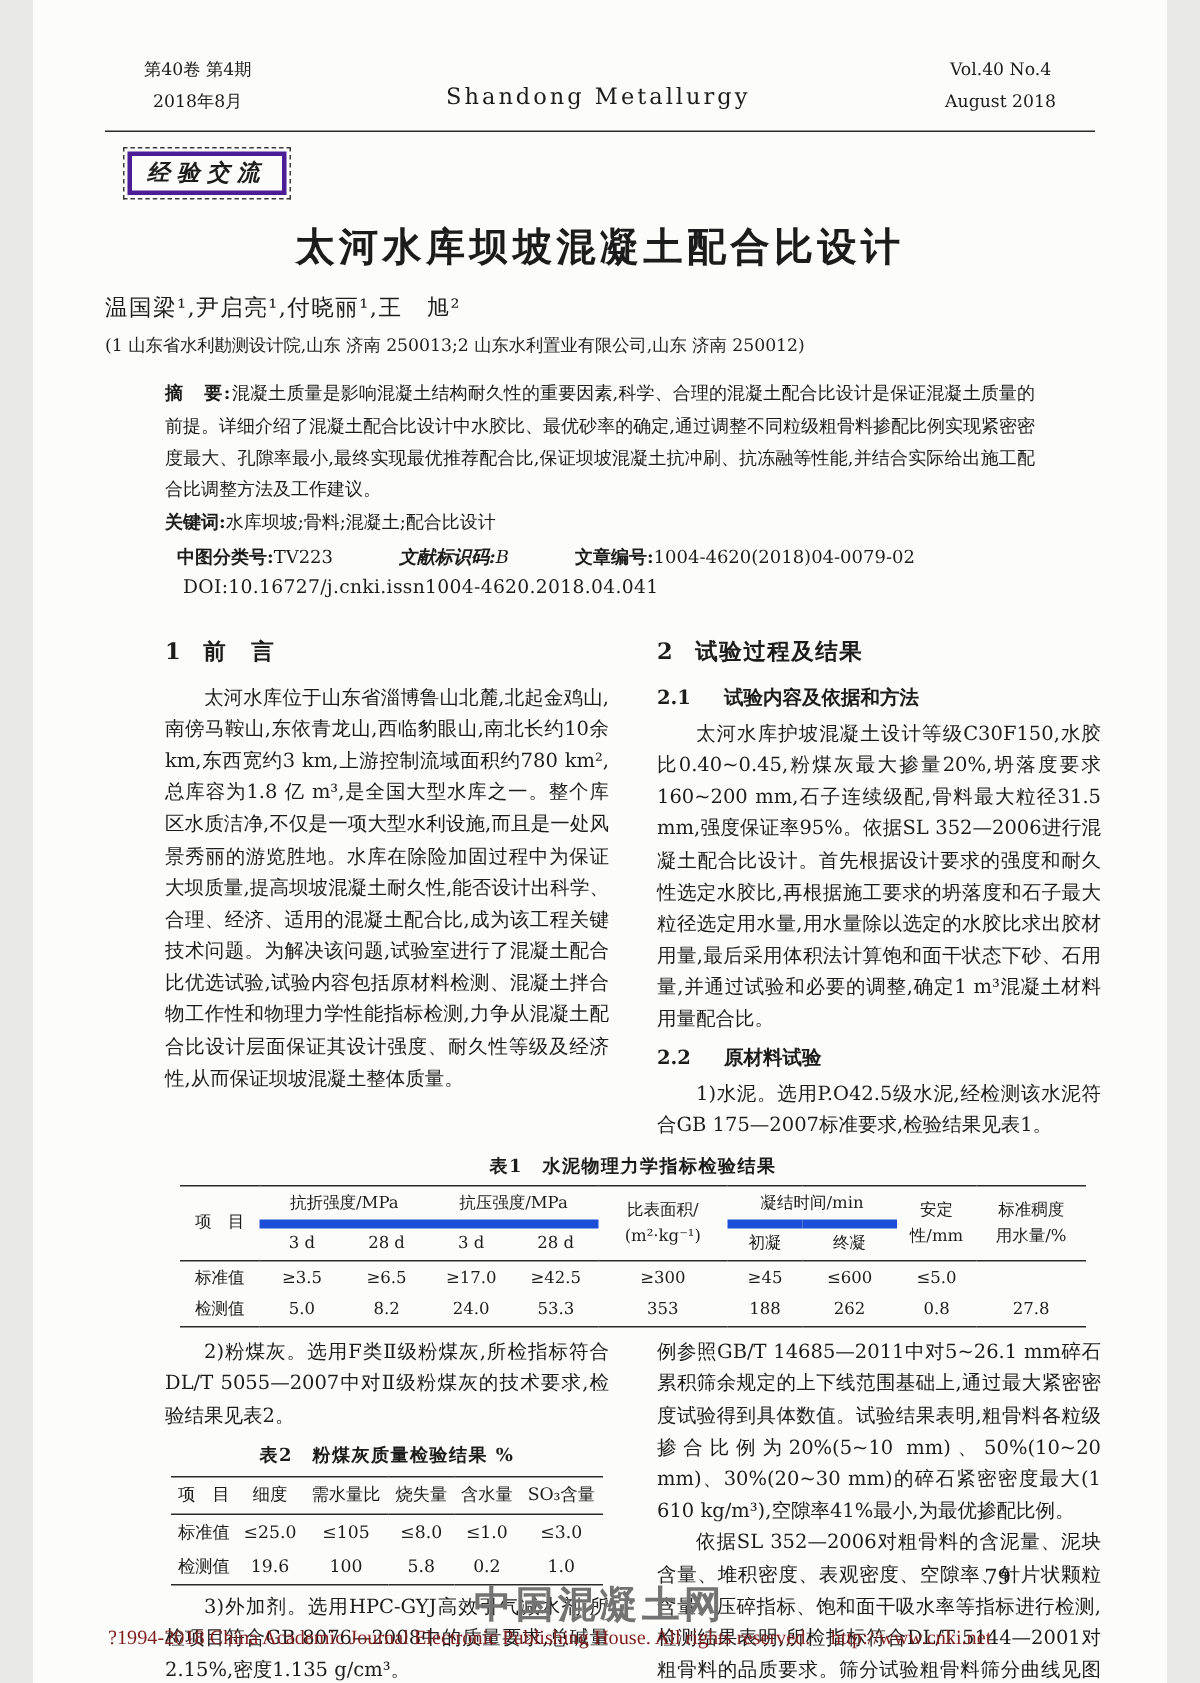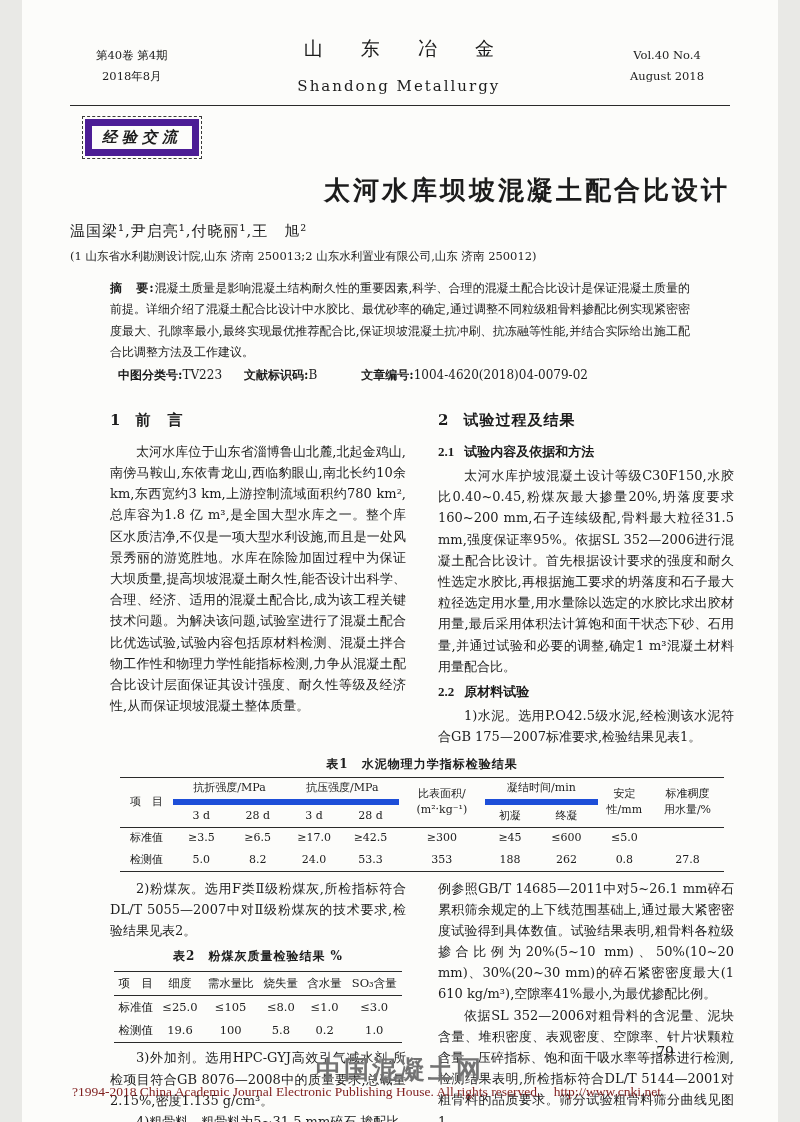--- a/index.html
+++ b/index.html
@@ -11,41 +11,41 @@
     padding:34px 48px 0 48px;
   }
   
   .jheader { display:flex; justify-content:space-between; align-items:center;
     padding:2px 26px 10px 26px; border-bottom:1.5px solid #2a2a2a; }
   .jheader .side { text-align:center; font-size:11.5px; line-height:1.8; }
   .jtitle-cn { font-size:19px; letter-spacing:16px; text-indent:16px; text-align:center; }
   .jtitle-en { font-size:15px; text-align:center; letter-spacing:2px; margin-top:15px; }
   
   .badge { display:inline-block; border:1px dashed #3a3a3a; padding:2px; margin:10px 0 0 12px; }
-  .badge-inner { border:7px solid #4c1d95; padding:2px 10px; font-size:15px; font-weight:bold;
+  .badge-inner { border:3px solid #4c1d95; padding:2px 10px; font-size:15px; font-weight:bold;
     letter-spacing:5px; font-style:italic; }
   
-  .title { text-align:right; font-size:26px; font-weight:bold; letter-spacing:3px; margin-top:14px; }
+  .title { text-align:center; font-size:26px; font-weight:bold; letter-spacing:3px; margin-top:14px; }
   .authors { text-align:left; font-size:15px; margin-top:14px; letter-spacing:1px; }
   .affil { text-align:left; font-size:11.5px; margin-top:8px; color:#222; }
   
   .abstract { margin:14px 40px 0 40px; font-size:12px; line-height:1.78; text-align:justify; }
   .abstract b { letter-spacing:1px; }
   .kwline { margin:0 40px; font-size:12px; line-height:1.78; }
   .metaline { margin:4px 40px 0 48px; font-size:12px; display:flex; }
-  .metaline .m2 { margin-left:22px; } .metaline .m3 { margin-left:44px; }
+  .metaline .m2 { margin-left:44px;font-style:italic; } .metaline .m3 { margin-left:44px; }
   .doiline { margin:3px 40px 0 52px; font-size:12.5px; letter-spacing:0.2px; }
   
   .main { margin:14px 40px 0 40px; width:624px; }
   .cols { display:flex; gap:32px; }
   .col { width:302px; font-size:13px; line-height:1.63; text-align:justify; }
   .h1 { font-size:15px; font-weight:bold; letter-spacing:1px; margin:10px 0 8px 0; }
   .h1 .no { margin-right:14px; }
   .h2 { font-size:13px; font-weight:bold; margin:4px 0 3px 0; }
-  .h2 .no { margin-right:10px;font-family:Liberation Serif, serif; }
+  .h2 .no { margin-right:22px; }
   p.body { text-indent:2em; }
   p.cont { text-indent:0; }
   
   .tblwrap { margin:8px 10px 6px 10px; }
   .tcaption { text-align:center; font-size:12px; font-weight:bold; margin-bottom:4px; letter-spacing:1px; }
   table { border-collapse:collapse; width:100%; font-size:11px; line-height:1.5;
     border-top:1.5px solid #2a2a2a; border-bottom:1.5px solid #2a2a2a; }
   td,th { font-weight:normal; text-align:center; padding:2.5px 2px; white-space:pre-line; }
   .grp { border-bottom:6px solid #1d4ed8; }
   .hdrline { border-bottom:1px solid #2a2a2a; }
@@ -62,48 +62,49 @@
 
 <div class="page">
 
   
   <div class="jheader">
     <div class="side">
       <div>第40卷 第4期</div>
       <div>2018年8月</div>
     </div>
     <div>
-      <div class="jtitle-cn">山 东 冶 金</div>
       <div class="jtitle-en">Shandong  Metallurgy</div>
     </div>
     <div class="side">
       <div>Vol.40  No.4</div>
       <div>August 2018</div>
     </div>
   </div>
 
   
   <div class="badge">
     <div class="badge-inner">经验交流</div>
   </div>
 
   
   <div class="title">太河水库坝坡混凝土配合比设计</div>
   <div class="authors">温国梁¹,尹启亮¹,付晓丽¹,王　旭²</div>
   <div class="affil">(1 山东省水利勘测设计院,山东 济南 250013;2 山东水利置业有限公司,山东 济南 250012)</div>
 
   
   <div class="abstract"><b>摘　要:</b><span>混凝土质量是影响混凝土结构耐久性的重要因素,科学、合理的混凝土配合比设计是保证混凝土质量的前提。详细介绍了混凝土配合比设计中水胶比、最优砂率的确定,通过调整不同粒级粗骨料掺配比例实现紧密密度最大、孔隙率最小,最终实现最优推荐配合比,保证坝坡混凝土抗冲刷、抗冻融等性能,并结合实际给出施工配合比调整方法及工作建议。</span></div>
+  <div class="kwline"><b>关键词:</b><span>水库坝坡;骨料;混凝土;配合比设计</span></div>
 
   
   <div class="metaline">
     <span><b>中图分类号:</b><span>TV223</span></span>
     <span class="m2"><b>文献标识码:</b><span>B</span></span>
     <span class="m3"><b>文章编号:</b><span>1004-4620(2018)04-0079-02</span></span>
   </div>
+  <div class="doiline">DOI:10.16727/j.cnki.issn1004-4620.2018.04.041</div>
 
   <div class="main">
 
     <div class="cols">
       <div class="col">
         <div class="h1"><span class="no">1</span><span>前　言</span></div>
         <p class="body">太河水库位于山东省淄博鲁山北麓,北起金鸡山,南傍马鞍山,东依青龙山,西临豹眼山,南北长约10余km,东西宽约3 km,上游控制流域面积约780 km²,总库容为1.8 亿 m³,是全国大型水库之一。整个库区水质洁净,不仅是一项大型水利设施,而且是一处风景秀丽的游览胜地。水库在除险加固过程中为保证大坝质量,提高坝坡混凝土耐久性,能否设计出科学、合理、经济、适用的混凝土配合比,成为该工程关键技术问题。为解决该问题,试验室进行了混凝土配合比优选试验,试验内容包括原材料检测、混凝土拌合物工作性和物理力学性能指标检测,力争从混凝土配合比设计层面保证其设计强度、耐久性等级及经济性,从而保证坝坡混凝土整体质量。</p>
       </div>
       <div class="col">
         <div class="h1"><span class="no">2</span><span>试验过程及结果</span></div>

